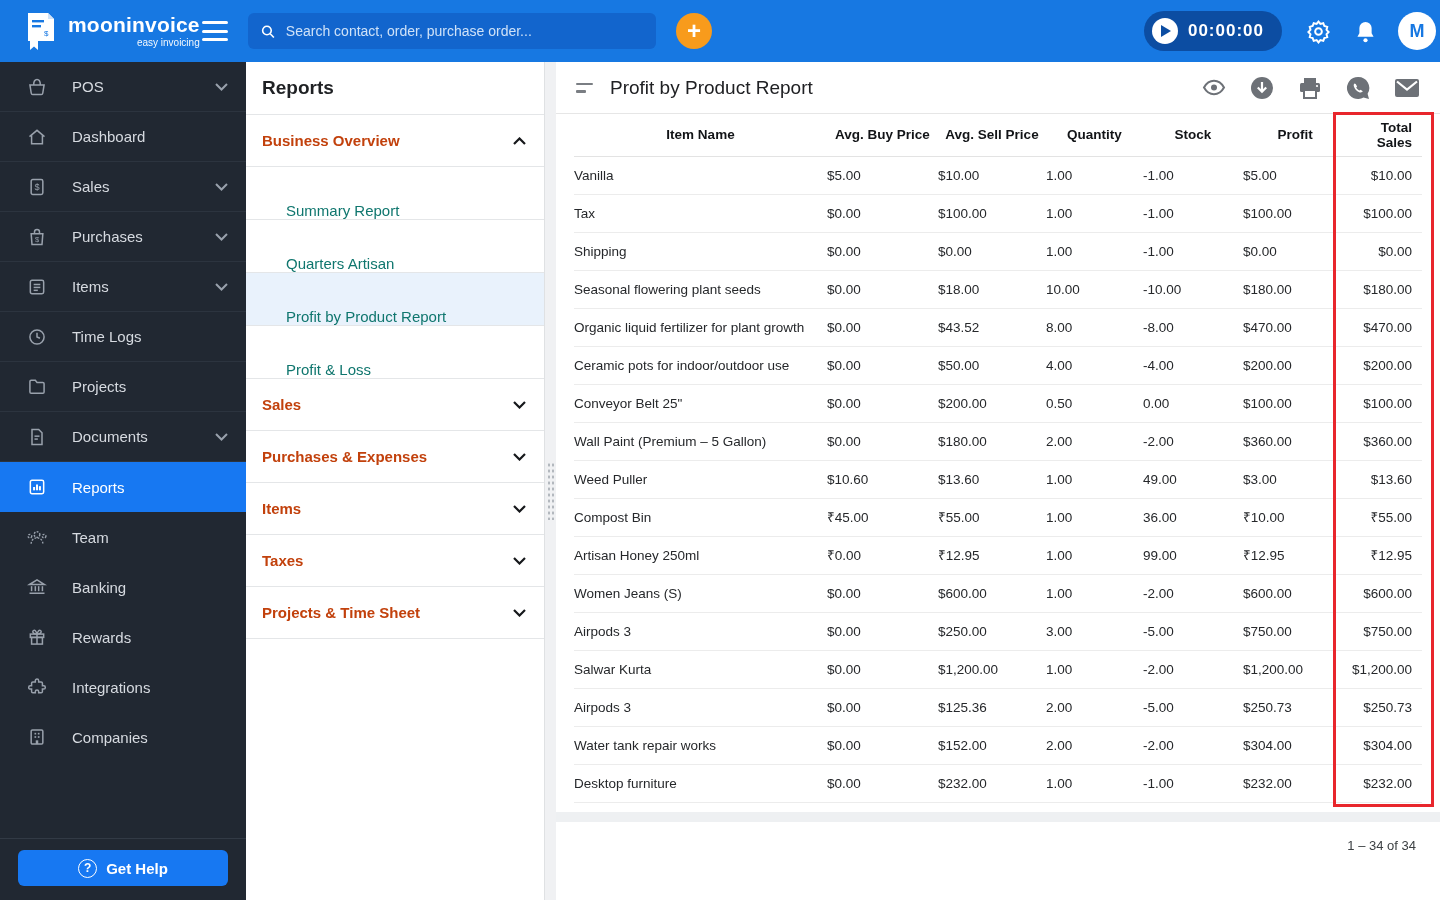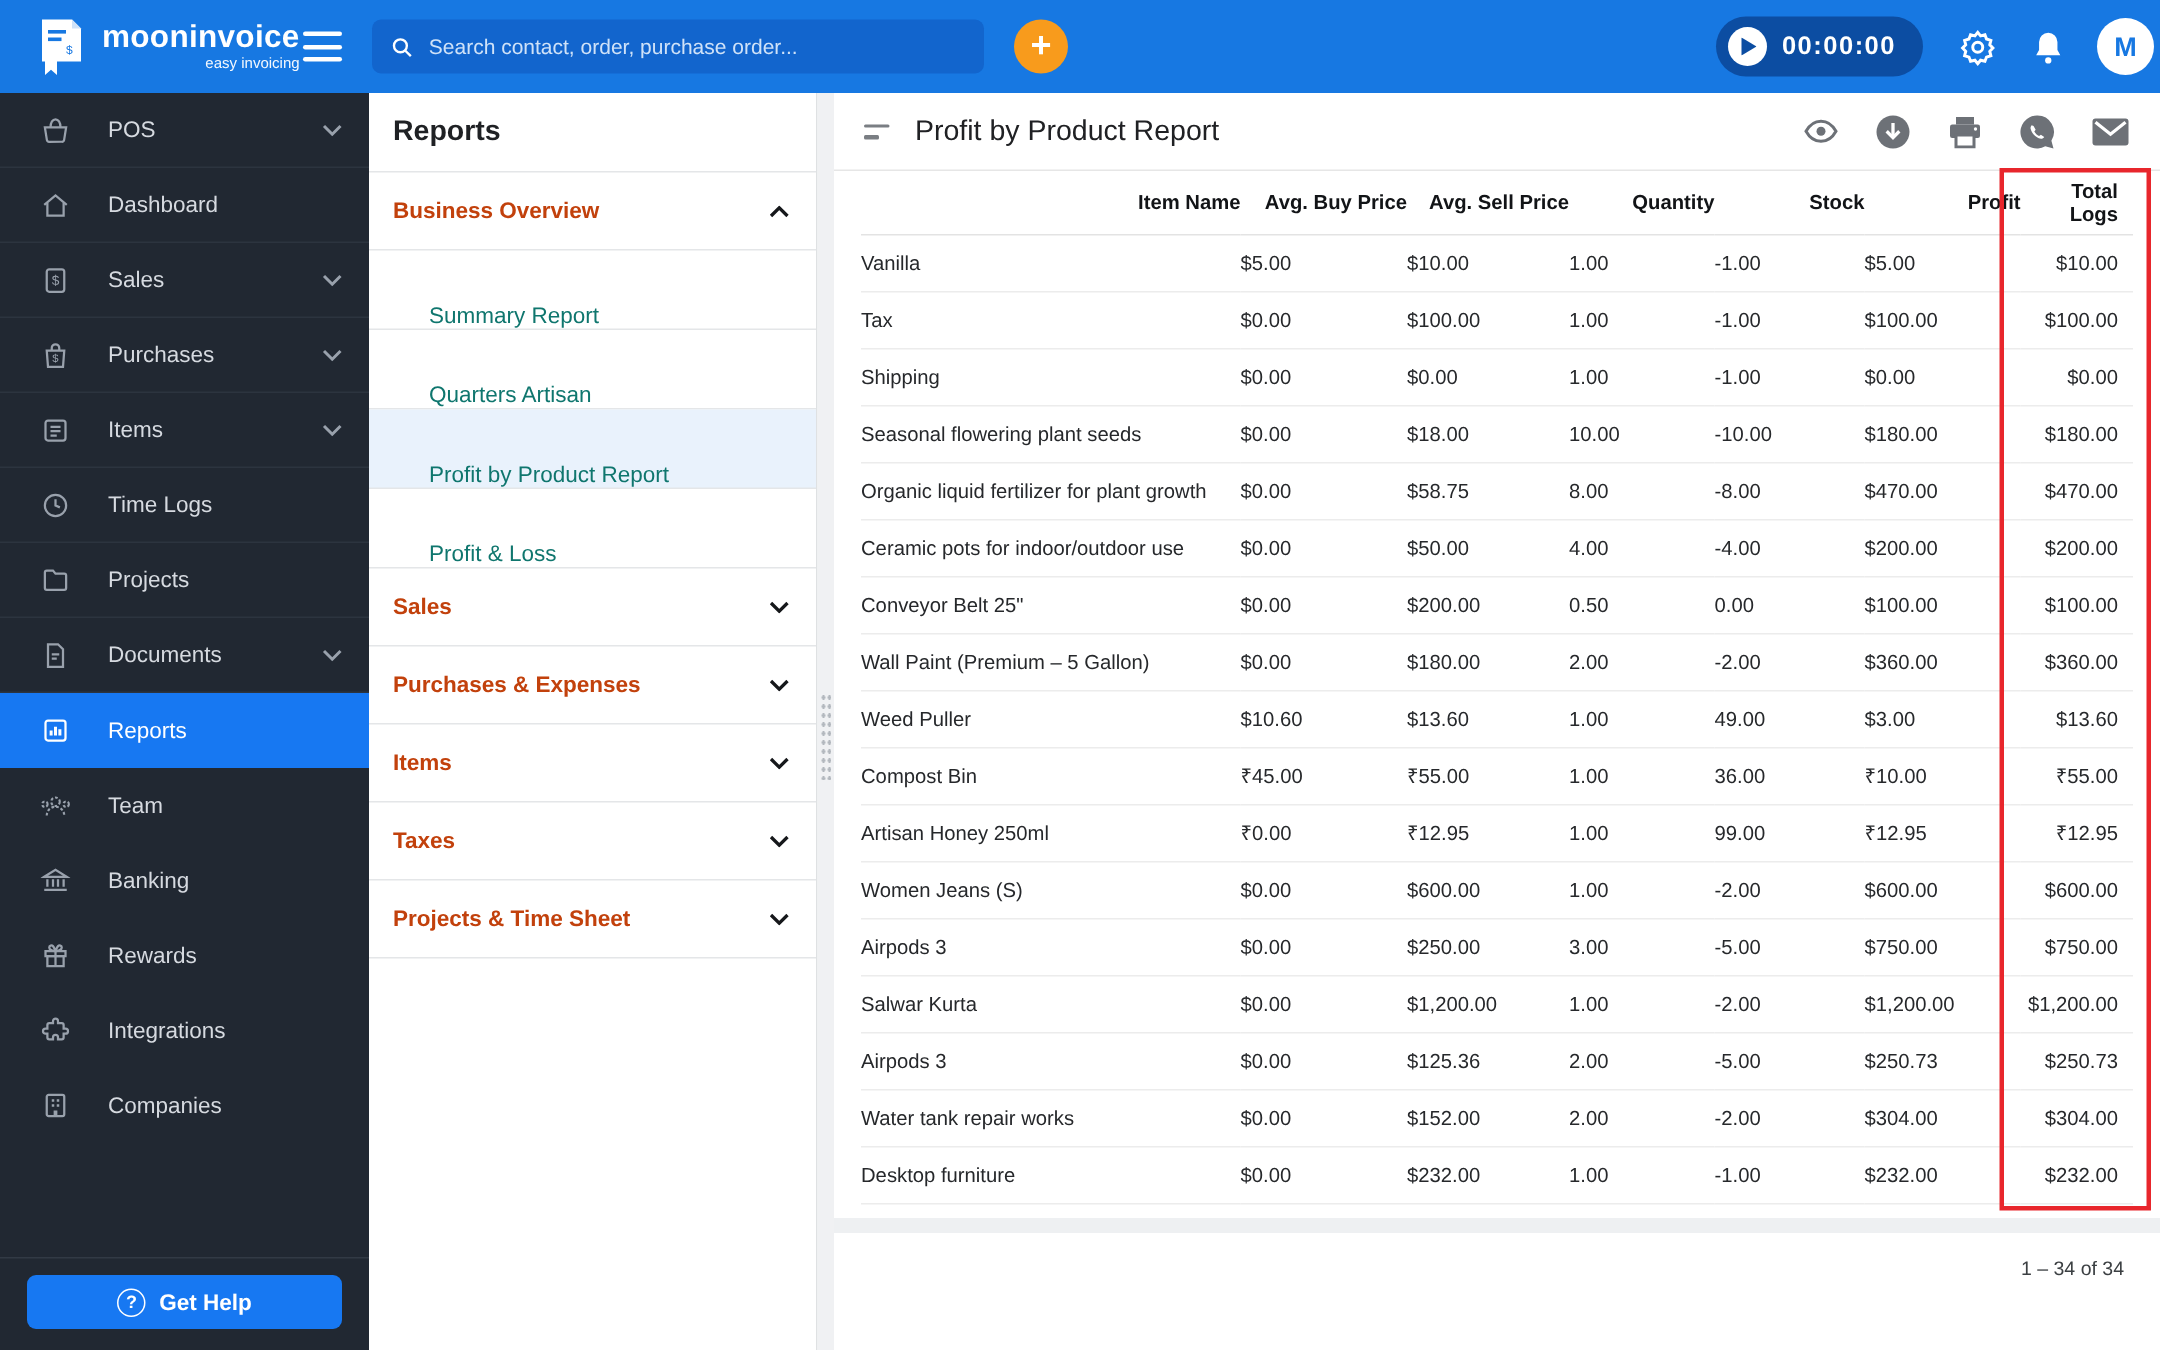--- a/index.html
+++ b/index.html
@@ -61,21 +61,21 @@
   .sort-ico i:last-child { width:10px; }
   .main-title { font-size:19px; font-weight:500; color:#202124; flex:1; }
   .action-icons { display:flex; align-items:center; gap:24px; color:#6d7177; }
   .action-icons > span { cursor:pointer; display:flex; }
   .filter-row { height:36px; display:flex; align-items:center; justify-content:flex-end; gap:42px; padding-right:22px; font-size:13px; color:#5f6368; }
   .filter-item { display:flex; align-items:center; gap:7px; cursor:pointer; }
 
   .table-wrap { position:relative; padding:0 18px; }
   table { width:100%; border-collapse:collapse; table-layout:fixed; }
   col.c0{width:253px} col.c1{width:111px} col.c2{width:108px} col.c3{width:97px} col.c4{width:100px} col.c5{width:104px} col.c6{width:75px}
-  th { text-align:right; font-size:13.5px; font-weight:700; color:#121417; height:42px; border-bottom:1px solid #e3e3e3; }
+  th { text-align:center; font-size:13.5px; font-weight:700; color:#121417; height:42px; border-bottom:1px solid #e3e3e3; }
   td { font-size:13.5px; color:#26282b; height:38px; border-bottom:1px solid #ececec; white-space:nowrap; overflow:hidden; }
   th.col-total, td.col-total { text-align:right; padding-right:10px; }
   .red-box { position:absolute; top:-2px; left:777px; width:101px; height:695px; border:3.5px solid #e8262c; pointer-events:none; }
 
   .table-gap { height:10px; background:#eef0f2; margin-top:9px; }
   .main-footer { flex:1; display:flex; justify-content:flex-end; align-items:flex-start; padding:16px 24px 0 0; }
   .pagination { font-size:13px; color:#3c4043; }
 
   svg { display:block; }
 </style>
@@ -459,21 +459,21 @@
             <col class="c6">
           </colgroup>
         <thead>
           <tr>
             <th>Item Name</th>
             <th>Avg. Buy Price</th>
             <th>Avg. Sell Price</th>
             <th>Quantity</th>
             <th>Stock</th>
             <th>Profit</th>
-            <th class="col-total">Total Logs</th>
+            <th class="col-total">Total Sales</th>
           </tr>
         </thead>
         <tbody>
             <tr>
     <td>Vanilla</td>
     <td>$5.00</td>
     <td>$10.00</td>
     <td>1.00</td>
     <td>-1.00</td>
     <td>$5.00</td>
@@ -502,21 +502,21 @@
     <td>$0.00</td>
     <td>$18.00</td>
     <td>10.00</td>
     <td>-10.00</td>
     <td>$180.00</td>
     <td class="col-total">$180.00</td>
   </tr>
             <tr>
     <td>Organic liquid fertilizer for plant growth</td>
     <td>$0.00</td>
-    <td>$58.75</td>
+    <td>$43.52</td>
     <td>8.00</td>
     <td>-8.00</td>
     <td>$470.00</td>
     <td class="col-total">$470.00</td>
   </tr>
             <tr>
     <td>Ceramic pots for indoor/outdoor use</td>
     <td>$0.00</td>
     <td>$50.00</td>
     <td>4.00</td>

